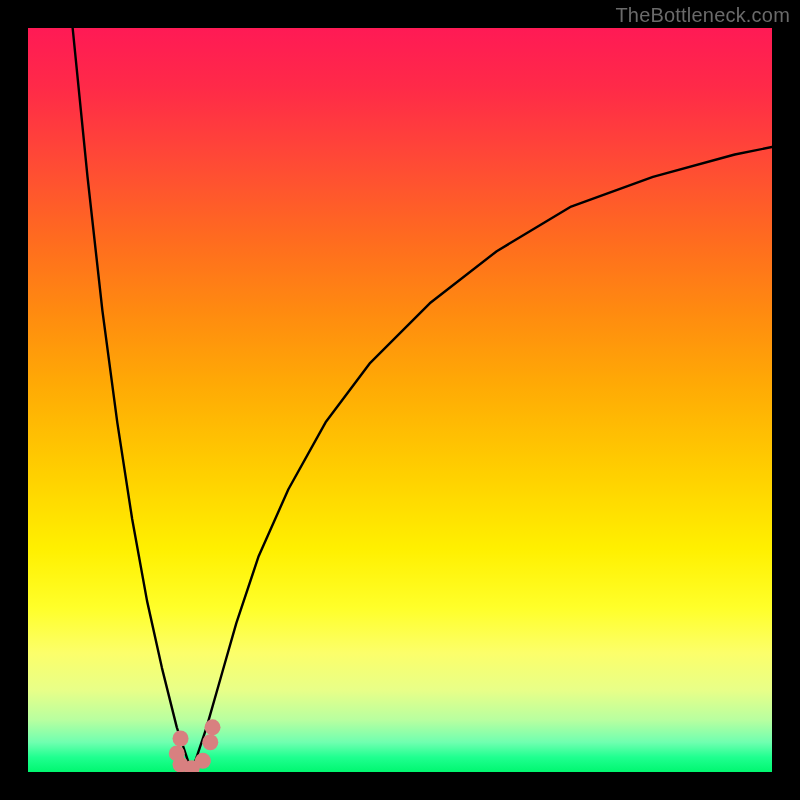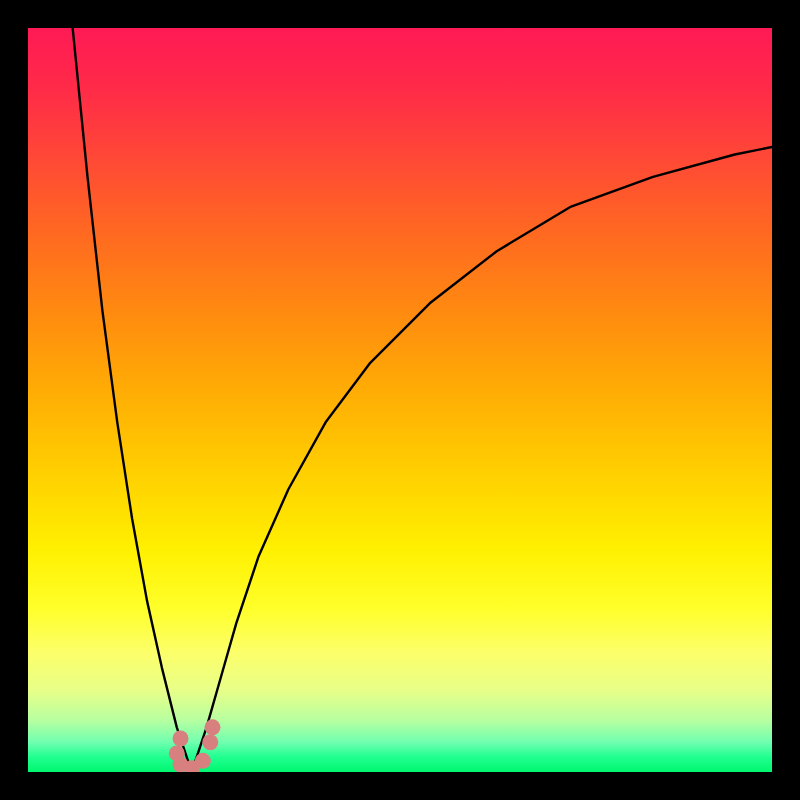--- a/index.html
+++ b/index.html
@@ -82,13 +82,14 @@
           <circle cx="148.80" cy="725.40" r="8" fill="#d88080"></circle>
           <circle cx="152.52" cy="736.56" r="8" fill="#d88080"></circle>
           <circle cx="163.68" cy="740.28" r="8" fill="#d88080"></circle>
           <circle cx="174.84" cy="732.84" r="8" fill="#d88080"></circle>
           <circle cx="182.28" cy="714.24" r="8" fill="#d88080"></circle>
           <circle cx="184.51" cy="699.36" r="8" fill="#d88080"></circle>
         </g>
     </svg>
   </div>
 
+  <div class="watermark">TheBottleneck.com</div>
 </div>
 
 </body></html>

